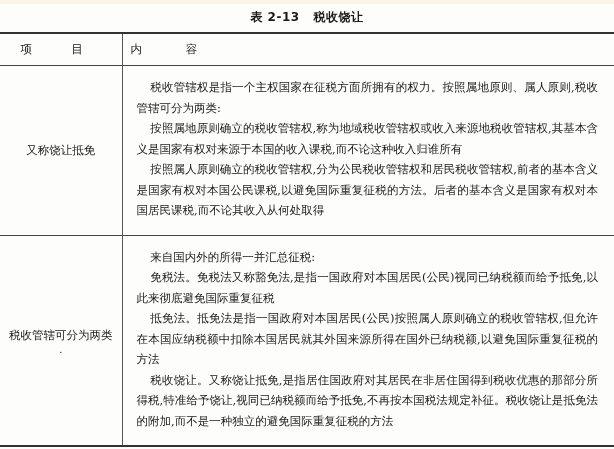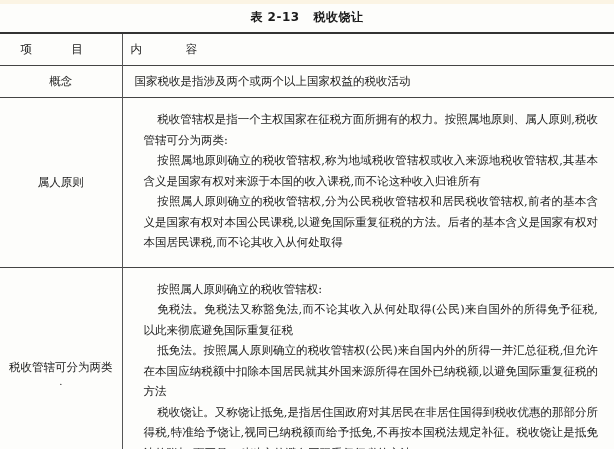--- a/index.html
+++ b/index.html
@@ -32,21 +32,21 @@
   table.tax td.label, table.tax th.label {
     border-right:1px solid #555; text-align:center;
   }
   th.label span.sp { letter-spacing:18px; }
   th.content { text-align:left; letter-spacing:20px; }
   tr.r1 { height:31px; }
   tr.r1 td.content { padding-left:12px; }
   tr.r2 { height:159px; }
   tr.r3 { height:189px; }
   td.content .para { line-height:20.5px; padding:0 8px 0 6px; text-align:justify; }
-  td.content .para.indent { text-indent:1.2em;margin-left:7px; }
+  td.content .para.indent { text-indent:1.2em; }
   .block { padding:3px 0 6px 0; }
   .dot { display:block; font-size:10px; line-height:6px; margin-top:4px; }
 </style>
 </head>
 <body>
 
 <div class="topstrip"></div>
 
 <div class="caption">
   <span class="num">表 2-13</span><span>税收饶让</span>
@@ -55,44 +55,38 @@
 <table class="tax">
   <colgroup>
       <col class="c1">
       <col class="c2">
     </colgroup>
   <tbody>
       <tr class="head">
     <th class="label"><span class="sp">项 目</span></th>
     <th class="content">内 容</th>
   </tr>
-  <tr class="r1">
-    <td class="label">概念</td>
-    <td class="content">
-      <span>国家税收是指涉及两个或两个以上国家权益的税收活动</span>
-    </td>
-  </tr>
   <tr class="r2">
-    <td class="label">属人原则</td>
+    <td class="label">又称饶让抵免</td>
     <td class="content">
       <div class="block">
         <div class="para indent">税收管辖权是指一个主权国家在征税方面所拥有的权力。按照属地原则、属人原则,税收管辖可分为两类:</div>
         <div class="para indent">按照属地原则确立的税收管辖权,称为地域税收管辖权或收入来源地税收管辖权,其基本含义是国家有权对来源于本国的收入课税,而不论这种收入归谁所有</div>
         <div class="para indent">按照属人原则确立的税收管辖权,分为公民税收管辖权和居民税收管辖权,前者的基本含义是国家有权对本国公民课税,以避免国际重复征税的方法。后者的基本含义是国家有权对本国居民课税,而不论其收入从何处取得</div>
       </div>
     </td>
   </tr>
   <tr class="r3 last">
     <td class="label">
       <span>税收管辖可分为两类</span>
       <span class="dot">.</span>
     </td>
     <td class="content">
       <div class="block">
-        <div class="para indent">按照属人原则确立的税收管辖权:</div>
-        <div class="para indent">免税法。免税法又称豁免法,而不论其收入从何处取得(公民)来自国外的所得免予征税,以此来彻底避免国际重复征税</div>
-        <div class="para indent">抵免法。按照属人原则确立的税收管辖权(公民)来自国内外的所得一并汇总征税,但允许在本国应纳税额中扣除本国居民就其外国来源所得在国外已纳税额,以避免国际重复征税的方法</div>
+        <div class="para indent">来自国内外的所得一并汇总征税:</div>
+        <div class="para indent">免税法。免税法又称豁免法,是指一国政府对本国居民(公民)视同已纳税额而给予抵免,以此来彻底避免国际重复征税</div>
+        <div class="para indent">抵免法。抵免法是指一国政府对本国居民(公民)按照属人原则确立的税收管辖权,但允许在本国应纳税额中扣除本国居民就其外国来源所得在国外已纳税额,以避免国际重复征税的方法</div>
         <div class="para indent">税收饶让。又称饶让抵免,是指居住国政府对其居民在非居住国得到税收优惠的那部分所得税,特准给予饶让,视同已纳税额而给予抵免,不再按本国税法规定补征。税收饶让是抵免法的附加,而不是一种独立的避免国际重复征税的方法</div>
       </div>
     </td>
   </tr>
 </tbody>
   </table>
 
 </body></html>

